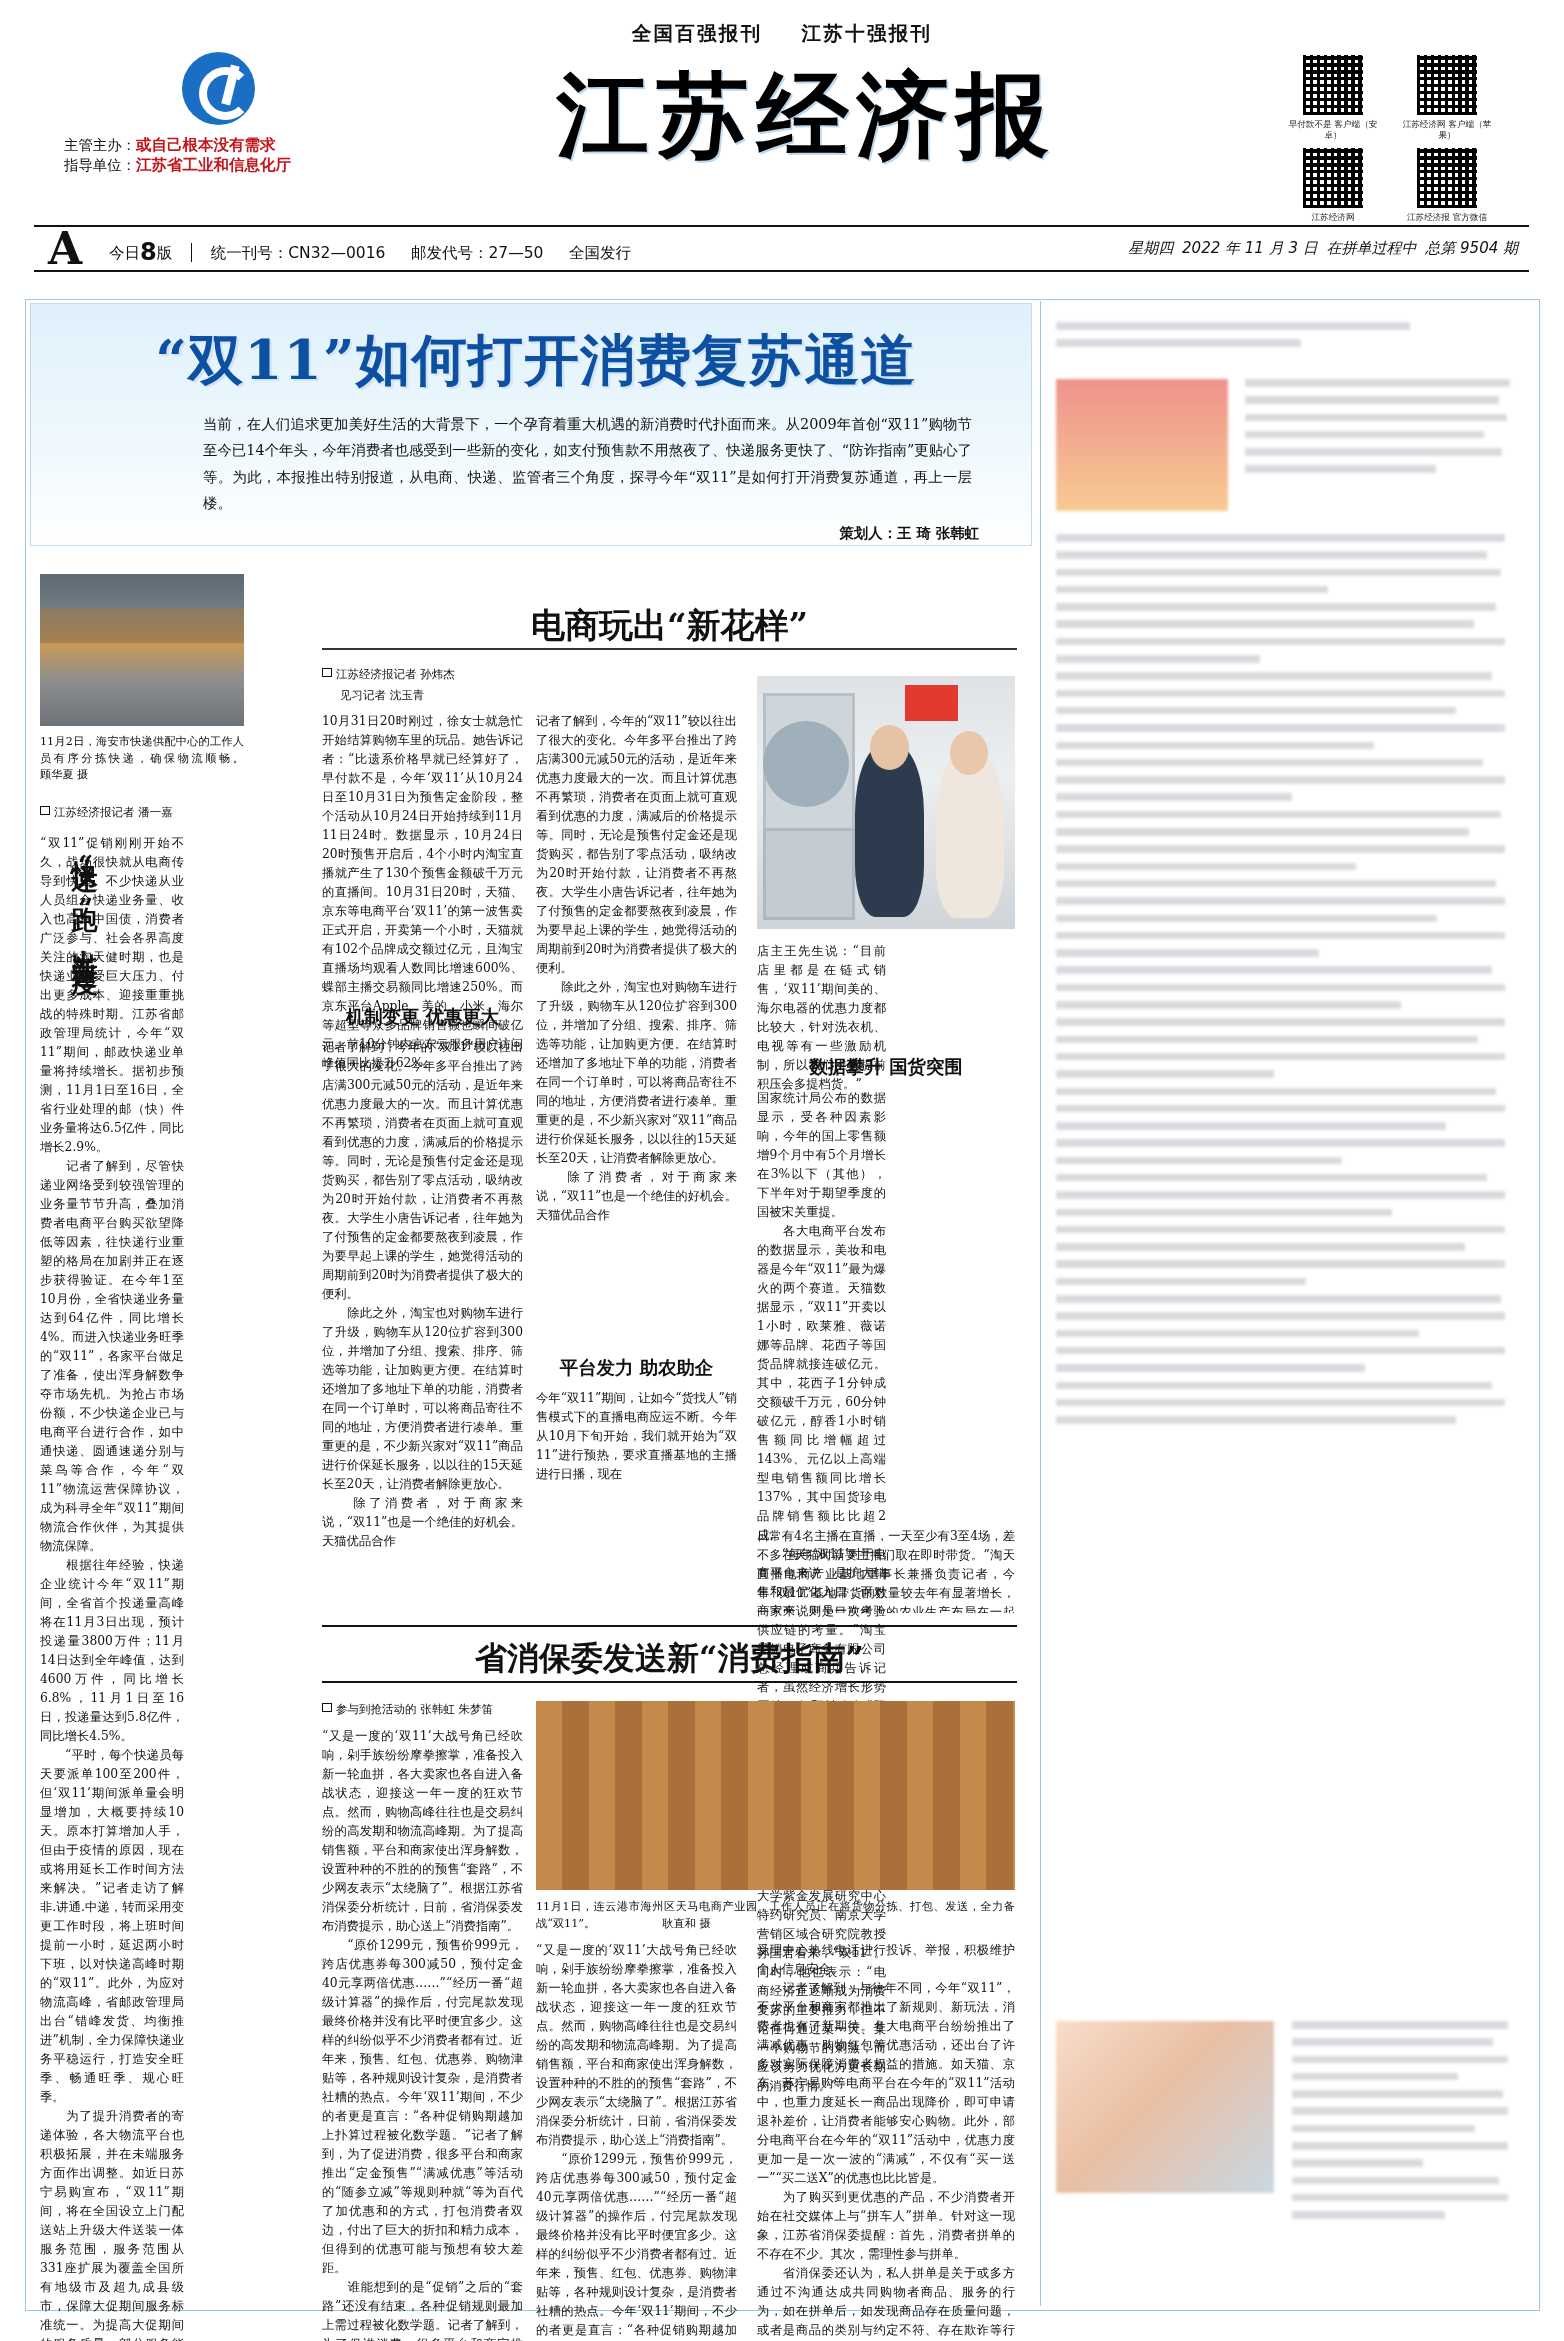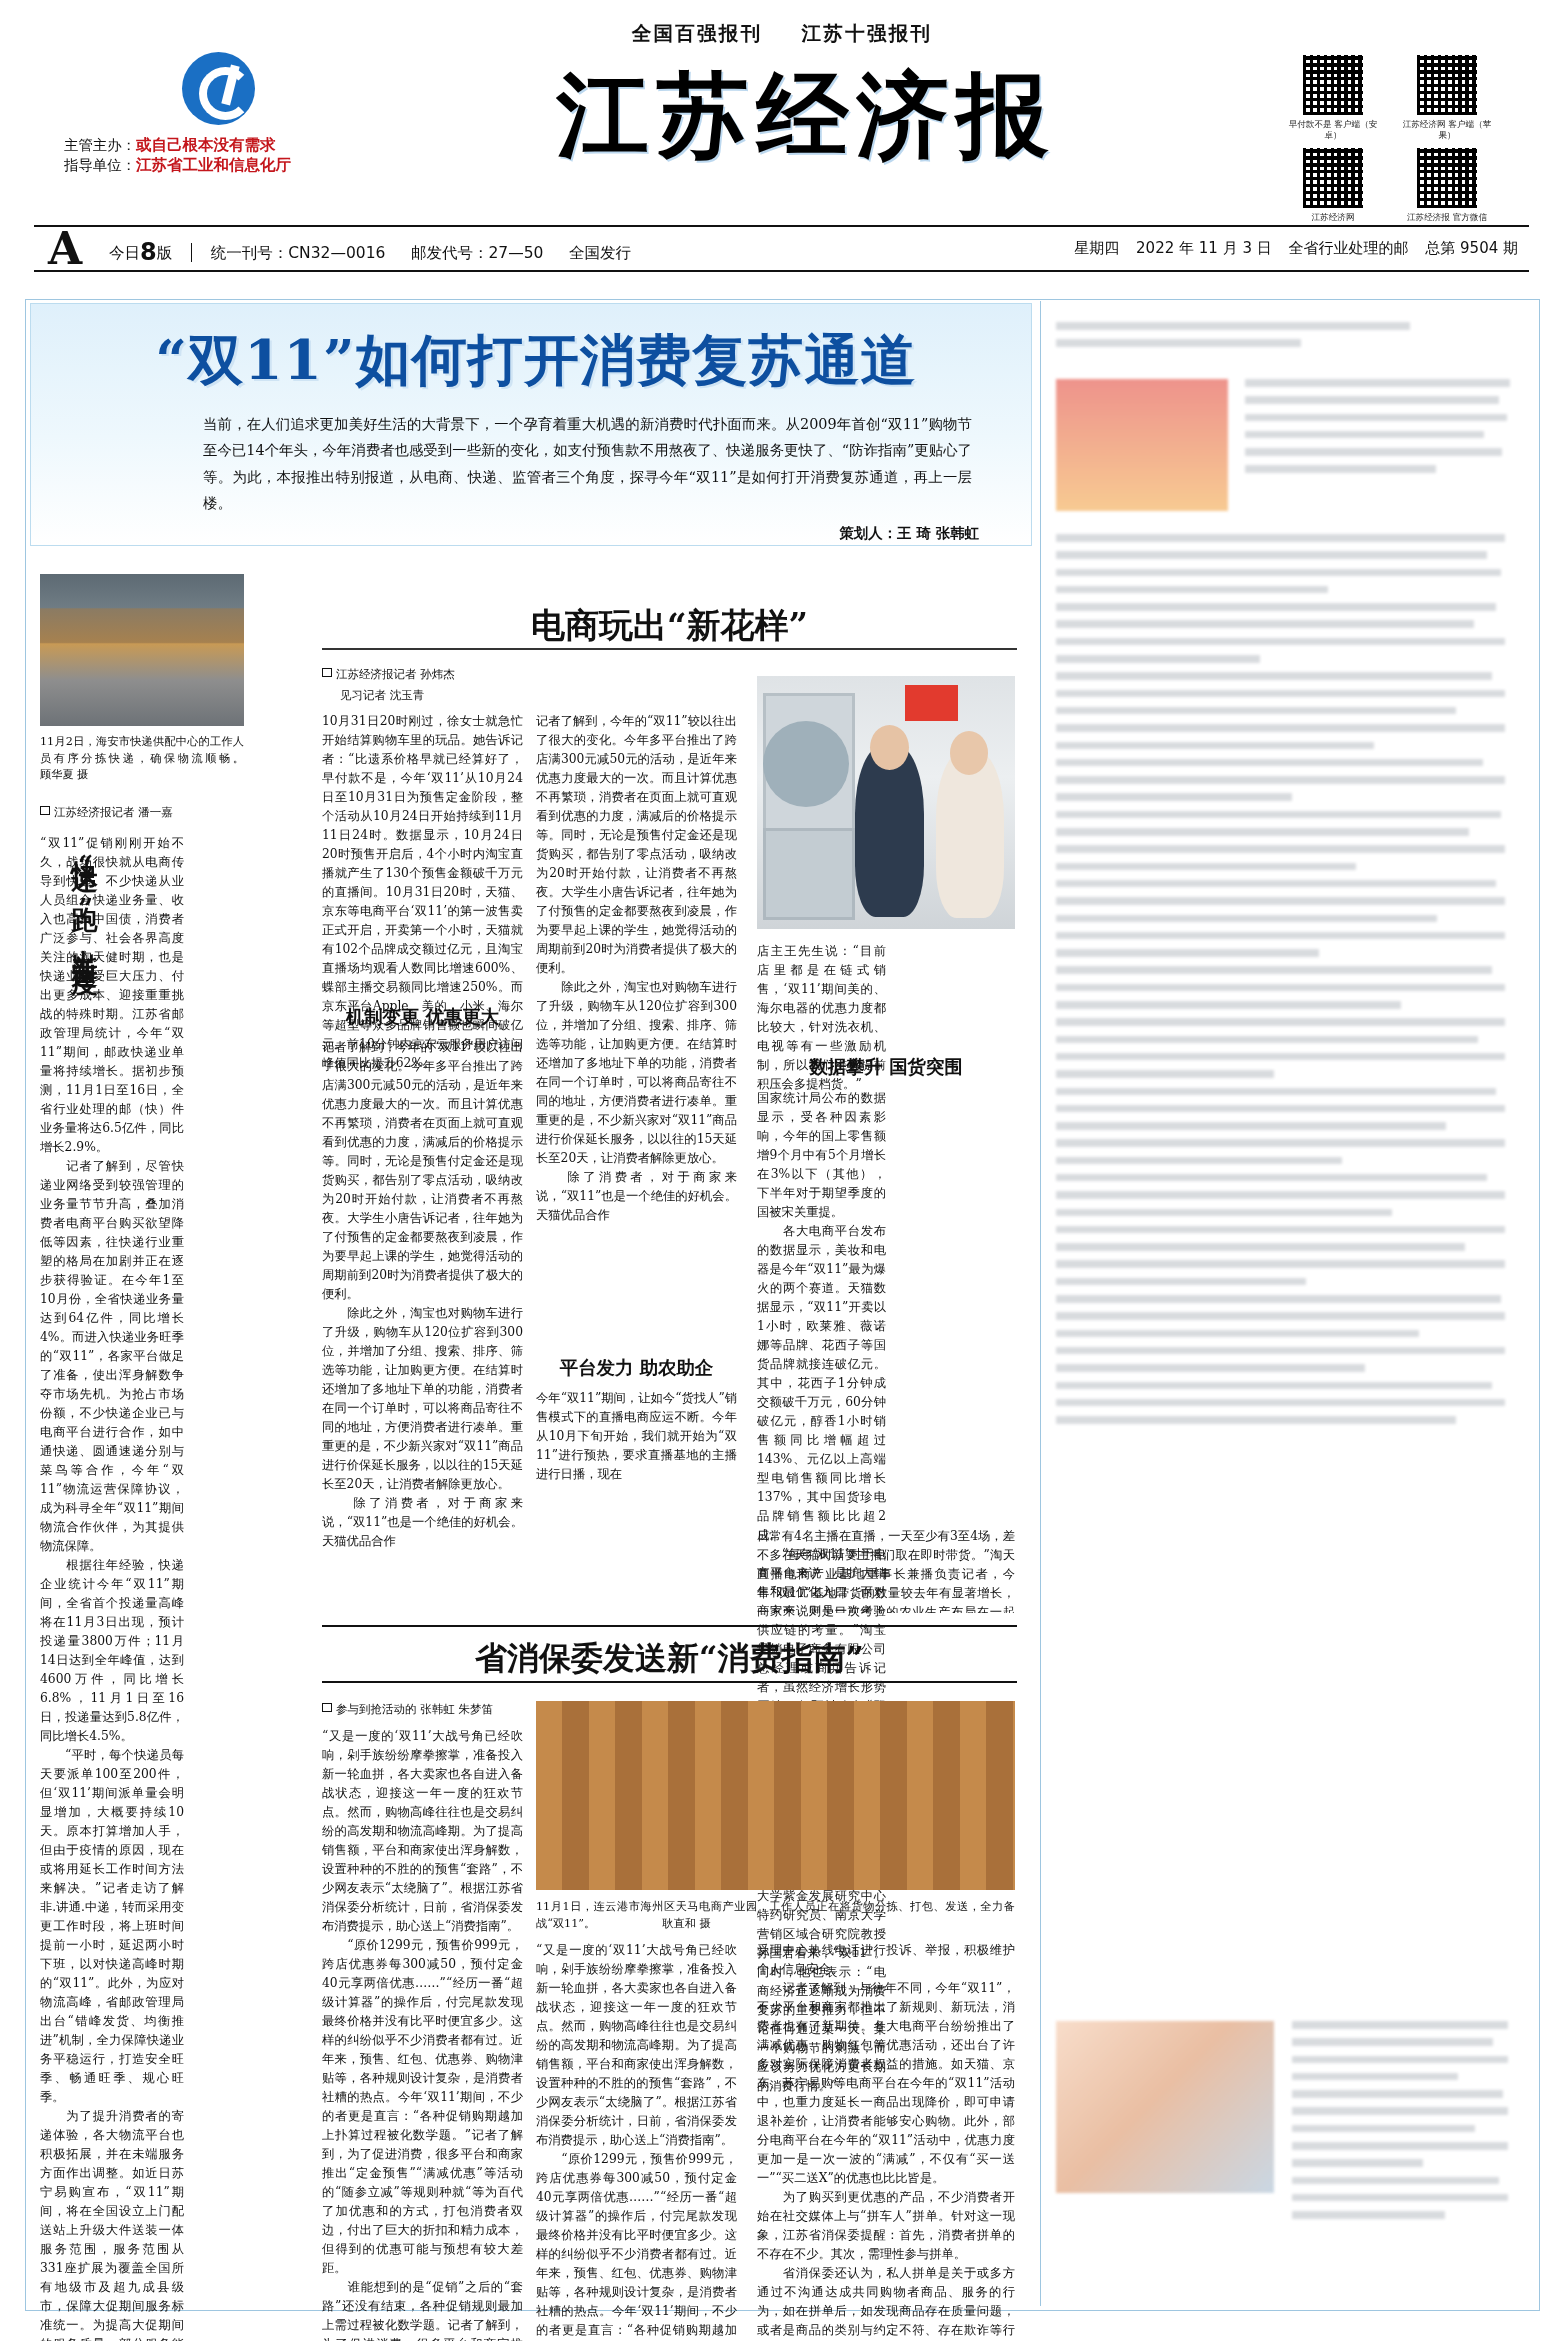--- a/index.html
+++ b/index.html
@@ -31,21 +31,21 @@
   .qr-cap{font-size:8.6px;line-height:11px;color:#222;margin-top:1.7px;}
 
   .rule-a{position:absolute;left:34px;top:225px;width:1495px;height:2.3px;background:#111;}
   .rule-b{position:absolute;left:34px;top:270px;width:1495px;height:1.7px;background:#111;}
 
   .bigA{position:absolute;left:48px;top:227px;font-family:"DejaVu Serif","Liberation Serif",serif;font-size:44px;font-weight:bold;line-height:44px;color:#111;}
   .issue-left{position:absolute;left:109px;top:238px;font-size:15.5px;color:#111;}
   .issue-left .num{font-size:24px;font-weight:bold;vertical-align:-1.7px;}
   .issue-left .sep{display:inline-block;width:1.1px;height:18.4px;background:#111;margin:0 13.8px;vertical-align:-3.4px;}
   .issue-right{position:absolute;right:46px;top:239px;font-size:15px;color:#111;}
-  .issue-right span{margin-left:12px;}
+  .issue-right span{margin-left:4px;font-style:italic;}
 
   
   .frame{position:absolute;left:25px;top:299px;width:1513px;height:2010px;border:1.7px solid #9ec6e0;}
   .col-divider{position:absolute;background:#9ec6e0;width:1.1px;}
 
   
   .head-box{position:absolute;left:30px;top:303px;width:1000px;height:241px;
      background:linear-gradient(180deg,#dff0fb 0%,#eef8fd 55%,#ffffff 100%);border:1.1px solid #bcdcef;}
   .head-title{position:absolute;left:34px;top:19.5px;width:942px;text-align:center;
      font-family:"DejaVu Serif","Liberation Serif",serif;font-size:55px;font-weight:bold;color:#0d4fa0;letter-spacing:1.1px;
@@ -141,21 +141,21 @@
   <div class="issue-left">
     <span>今日</span><span class="num">8</span><span>版</span>
     <span class="sep"></span>
     <span>统一刊号：CN32—0016</span>
     <span style="margin-left:20.7px">邮发代号：27—50</span>
     <span style="margin-left:20.7px">全国发行</span>
   </div>
   <div class="issue-right">
     <span>星期四</span>
     <span>2022 年 11 月 3 日</span>
-    <span>全省行业处理的邮</span>
+    <span>在拼单过程中</span>
     <span>总第 9504 期</span>
   </div>
 
   <div class="frame"></div>
   <div class="col-divider" style="left:1040px;top:301px;height:2005px;"></div>
 
   <div class="head-box">
     <div class="head-title">“双11”如何打开消费复苏通道</div>
     <div class="head-lede">当前，在人们追求更加美好生活的大背景下，一个孕育着重大机遇的新消费时代扑面而来。从2009年首创“双11”购物节至今已14个年头，今年消费者也感受到一些新的变化，如支付预售款不用熬夜了、快递服务更快了、“防诈指南”更贴心了等。为此，本报推出特别报道，从电商、快递、监管者三个角度，探寻今年“双11”是如何打开消费复苏通道，再上一层楼。</div>
     <div class="head-credit">策划人：王 琦 张韩虹</div>

